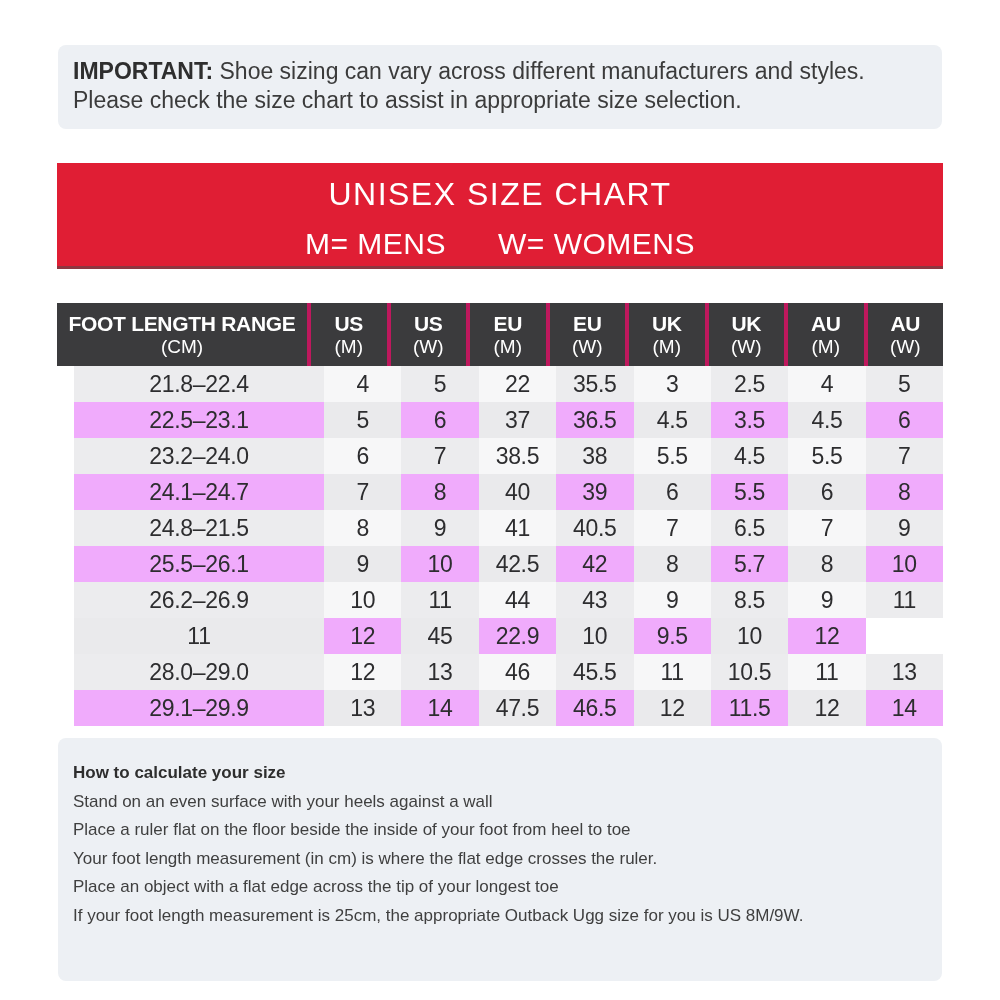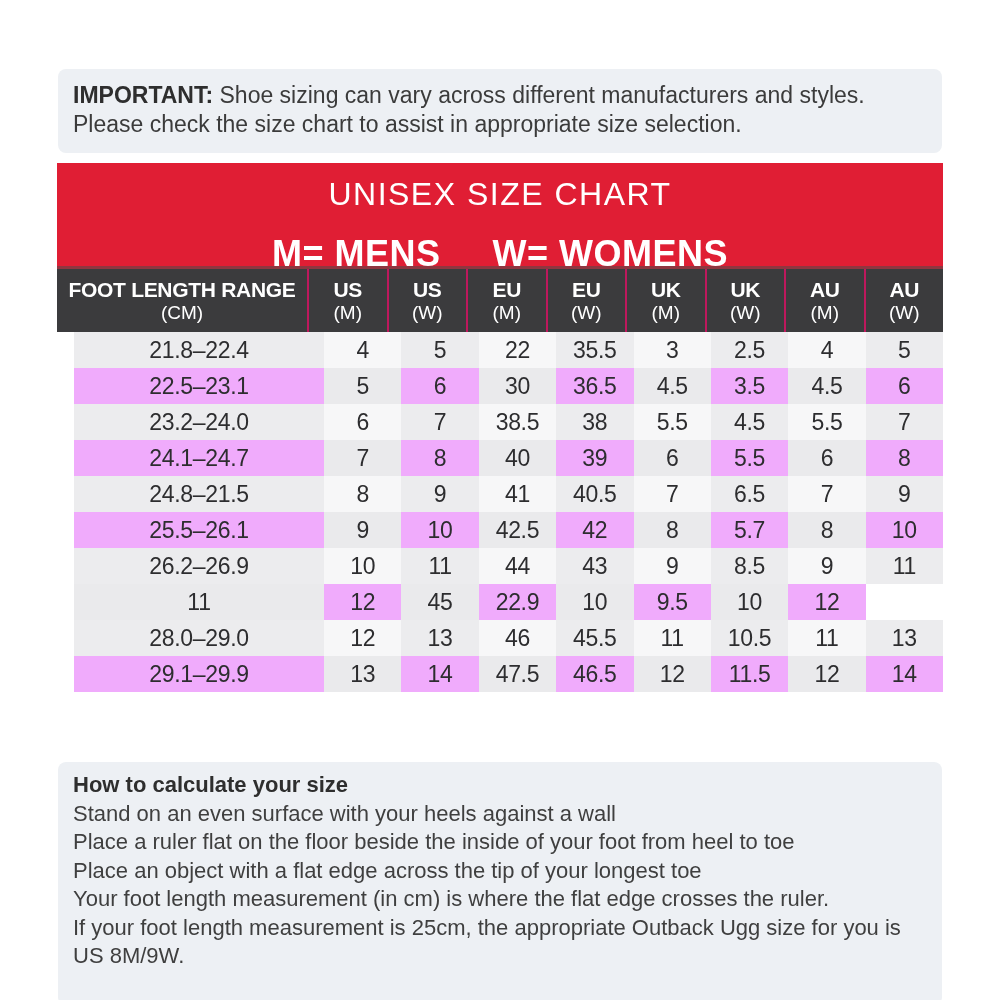--- a/index.html
+++ b/index.html
@@ -2,45 +2,45 @@
 <html><head>
 <meta charset="utf-8">
 <style>
   html,body{margin:0;padding:0;}
   body{
     width:1000px;height:1000px;background:#ffffff;
     font-family:"Liberation Sans",sans-serif;position:relative;overflow:hidden;
   }
   .notice{
     position:absolute;left:58px;width:884px;background:#edf0f4;border-radius:8px;
-    box-sizing:border-box;color:#3b3b3b;margin-top:24px;
+    box-sizing:border-box;color:#3b3b3b;
   }
   .notice-top{top:45px;height:84px;padding:12px 15px;font-size:23px;line-height:29px;}
   .notice-top b{color:#2e2e2e;}
-  .notice-bottom{top:738px;height:243px;padding:9px 15px 0 15px;font-size:22px;line-height:28.5px;color:#3f3f3f;}
+  .notice-bottom{top:738px;height:243px;padding:21px 15px 0 15px;font-size:17px;line-height:28.5px;color:#3f3f3f;}
   .howto-title{font-weight:bold;color:#2e2e2e;}
 
   .size-chart{position:absolute;left:57px;top:163px;width:886px;}
   .banner{
     height:106px;background:#e01e34;color:#ffffff;text-align:center;
     border-bottom:3px solid #8f3640;box-sizing:border-box;
   }
   .banner-title{padding-top:13px;font-size:32px;font-weight:400;letter-spacing:1.5px;}
-  .banner-legend{margin-top:20px;font-size:36px;font-weight:bold;letter-spacing:0.5px;}
+  .banner-legend{margin-top:14px;font-size:30px;font-weight:normal;letter-spacing:0.5px;}
   .banner-legend .gap{display:inline-block;width:52px;}
 
   .thead{
     display:grid;grid-template-columns:250px repeat(8,1fr);
-    background:#3b3b3d;color:#ffffff;height:63px;
+    background:#3b3b3d;color:#ffffff;height:63px;margin-top:34px;
   }
   .th{
     display:flex;flex-direction:column;justify-content:center;align-items:center;
     text-align:center;line-height:1.12;
   }
-  .th + .th{border-left:2px solid #be185d;}
+  .th + .th{border-left:4px solid #be185d;}
   .th-l1{font-size:21px;font-weight:bold;letter-spacing:-0.3px;}
   .th-l2{font-size:19px;font-weight:400;}
 
   .trow{display:grid;grid-template-columns:250px repeat(8,1fr);height:36px;padding-left:17px;}
   .cell{
     display:flex;align-items:center;justify-content:center;
     font-size:23px;color:#2d2d2f;letter-spacing:-0.3px;
   }
   .r-odd  .c-range,.r-odd  .c-w{background:#ececee;}
   .r-odd  .c-m{background:#f7f7f8;}
@@ -112,21 +112,21 @@
         <div class="cell c-w">35.5</div>
         <div class="cell c-m">3</div>
         <div class="cell c-w">2.5</div>
         <div class="cell c-m">4</div>
         <div class="cell c-w">5</div>
       </div>
       <div class="trow r-even">
         <div class="cell c-range">22.5–23.1</div>
         <div class="cell c-m">5</div>
         <div class="cell c-w">6</div>
-        <div class="cell c-m">30</div>
+        <div class="cell c-m">37</div>
         <div class="cell c-w">36.5</div>
         <div class="cell c-m">4.5</div>
         <div class="cell c-w">3.5</div>
         <div class="cell c-m">4.5</div>
         <div class="cell c-w">6</div>
       </div>
       <div class="trow r-odd">
         <div class="cell c-range">23.2–24.0</div>
         <div class="cell c-m">6</div>
         <div class="cell c-w">7</div>
@@ -213,16 +213,16 @@
         <div class="cell c-m">12</div>
         <div class="cell c-w">14</div>
       </div>
     </div>
 </div>
 
 <div class="notice notice-bottom">
   <div class="howto-title">How to calculate your size</div>
   <div>Stand on an even surface with your heels against a wall</div>
   <div>Place a ruler flat on the floor beside the inside of your foot from heel to toe</div>
+  <div>Your foot length measurement (in cm) is where the flat edge crosses the ruler.</div>
   <div>Place an object with a flat edge across the tip of your longest toe</div>
-  <div>Your foot length measurement (in cm) is where the flat edge crosses the ruler.</div>
   <div>If your foot length measurement is 25cm, the appropriate Outback Ugg size for you is US 8M/9W.</div>
 </div>
 
 </body></html>

